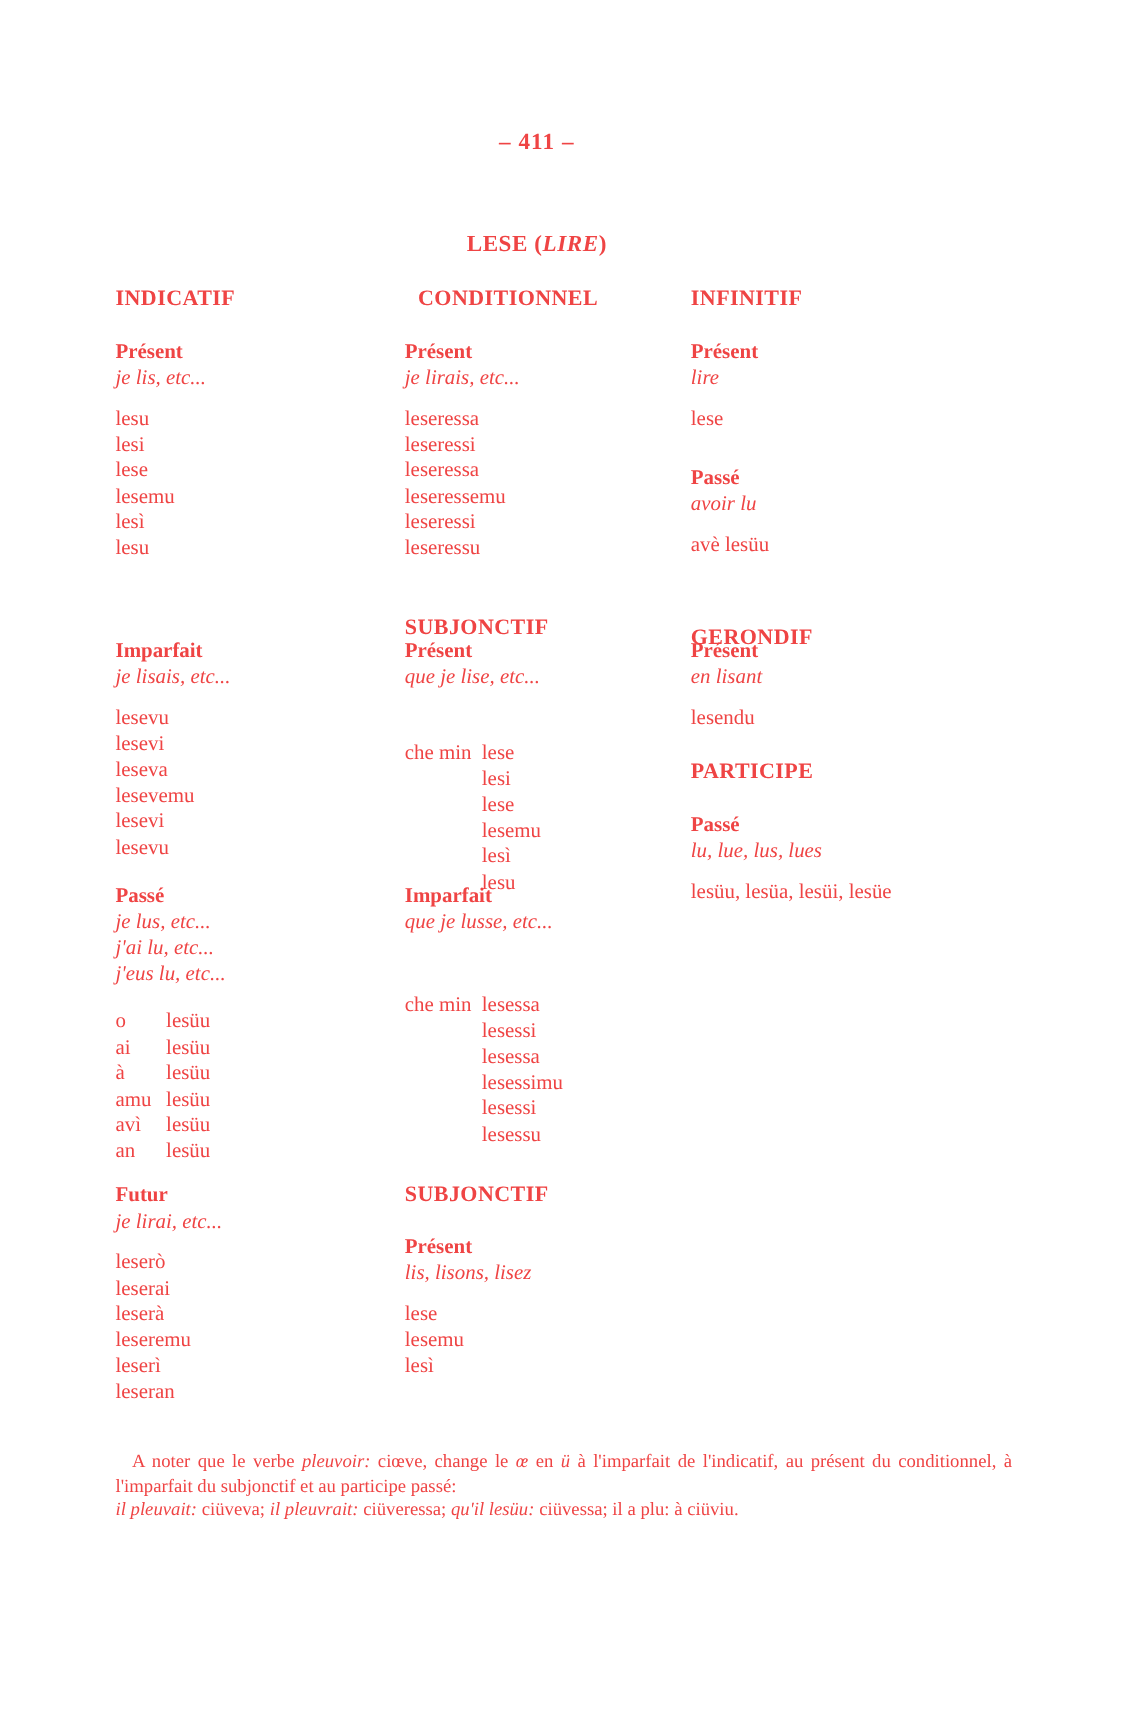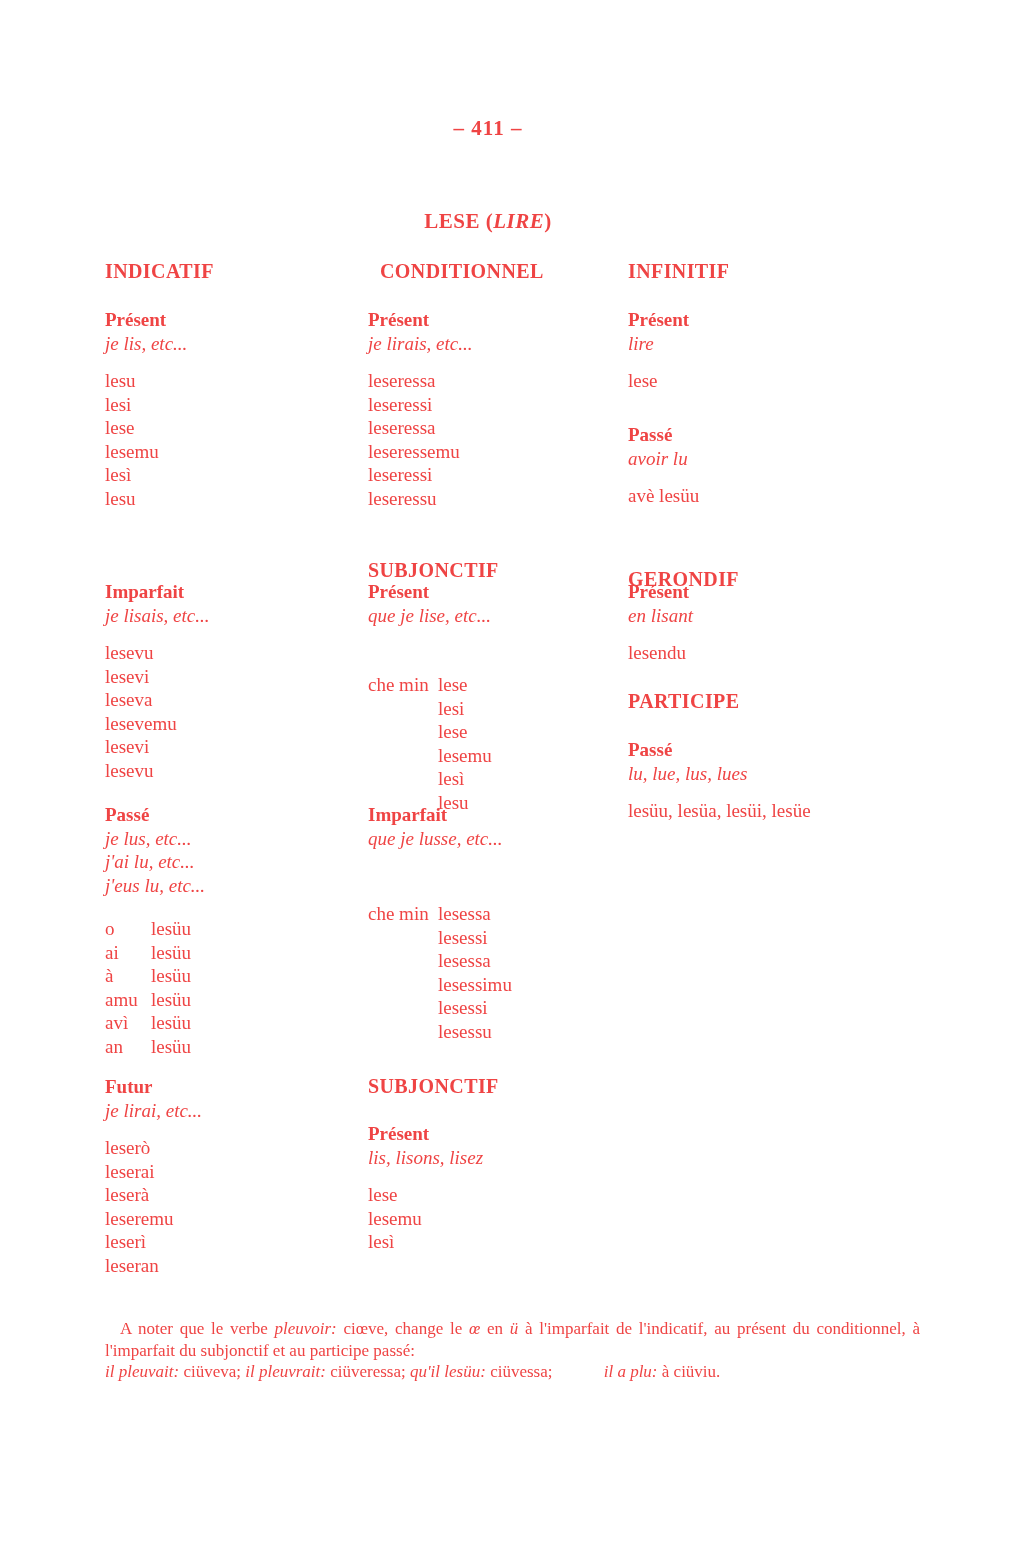--- a/index.html
+++ b/index.html
@@ -196,16 +196,16 @@
     <div class="gloss">lis, lisons, lisez</div>
     <div class="forms">
       <div class="form">lese</div>
       <div class="form">lesemu</div>
       <div class="form">lesì</div>
     </div>
   </div>
 
   <div class="footnote">
     <div class="para1"><span>A noter que le verbe </span><span style="font-style: italic;">pleuvoir:</span><span> ciœve, change le </span><span style="font-style: italic;">œ</span><span> en </span><span style="font-style: italic;">ü</span><span> à l'imparfait de l'indicatif, au présent du conditionnel, à l'imparfait du subjonctif et au participe passé:</span></div>
-    <div class="para2"><span style="font-style: italic;">il pleuvait:</span><span> ciüveva; </span><span style="font-style: italic;">il pleuvrait:</span><span> ciüveressa; </span><span style="font-style: italic;">qu'il lesüu:</span><span> ciüvessa; </span><span style="font-style: italic; margin-left: 47px;">il a plu:</span><span> à ciüviu.</span></div>
+    <div class="para2"><span style="font-style: italic;">il pleuvait:</span><span> ciüveva; </span><span style="font-style: italic;">il pleuvrait:</span><span> ciüveressa; </span><span style="font-style: italic;">qu'il lesüu:</span><span> ciüvessa; </span><span style="">il a plu:</span><span> à ciüviu.</span></div>
   </div>
 
 </div>
 
 </body></html>

